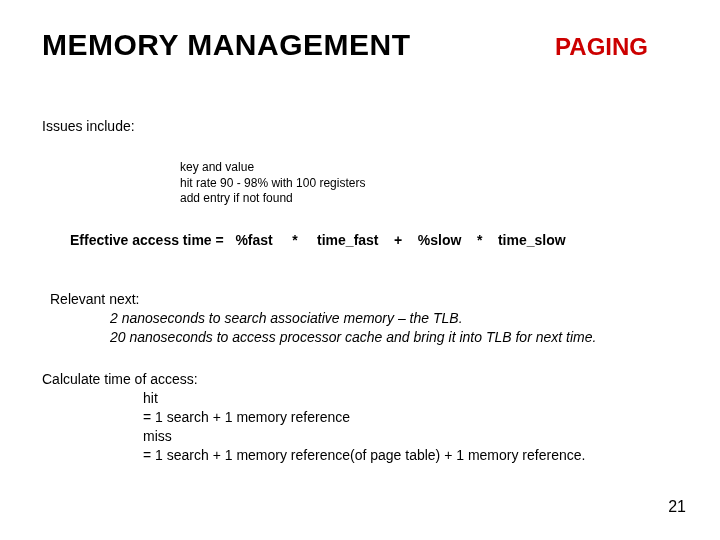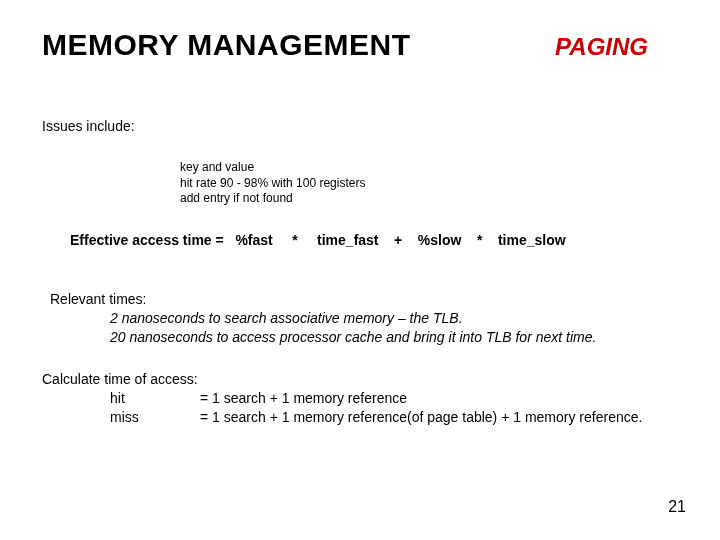--- a/index.html
+++ b/index.html
@@ -32,21 +32,20 @@
   .title-left {
     font-size: 30px;
     font-weight: bold;
     letter-spacing: 0.5px;
   }
   .title-right {
     font-size: 24px;
     font-weight: bold;
     color: #cc0000;
     margin-right: 30px;
-    font-style: italic;
   }
   .subheader {
     position: absolute;
     top: 100px;
     left: 42px;
     font-size: 14px;
     font-weight: bold;
   }
   .subtext {
     position: absolute;
@@ -81,22 +80,23 @@
     font-style: italic;
   }
   .calculate {
     position: absolute;
     top: 370px;
     left: 42px;
     font-size: 14px;
     line-height: 1.35;
   }
   .calc-row {
-    margin-left: 68px;
+    margin-left: 101px;
     display: flex;
+    flex-direction: column;
   }
   .calc-label {
     width: 90px;
   }
   .page-number {
     position: absolute;
     bottom: 24px;
     right: 34px;
     font-size: 16px;
   }
@@ -115,21 +115,21 @@
 
   <div class="bullets">
     <div>key   and value</div>
     <div>hit rate 90 - 98% with 100 registers</div>
     <div>add entry if not found</div>
   </div>
 
   <div class="formula">Effective access time =   %fast     *     time_fast    +    %slow    *    time_slow</div>
 
   <div class="relevant">
-    <div>Relevant times:</div>
+    <div>Relevant next:</div>
     <div class="indent">2  nanoseconds to search associative memory – the TLB.</div>
     <div class="indent">20  nanoseconds to access processor cache and bring it into TLB for next time.</div>
   </div>
 
   <div class="calculate">
     <div>Calculate time of access:</div>
     <div class="calc-row">
       <span class="calc-label">hit</span>
       <span>=  1 search  + 1 memory reference</span>
     </div>

